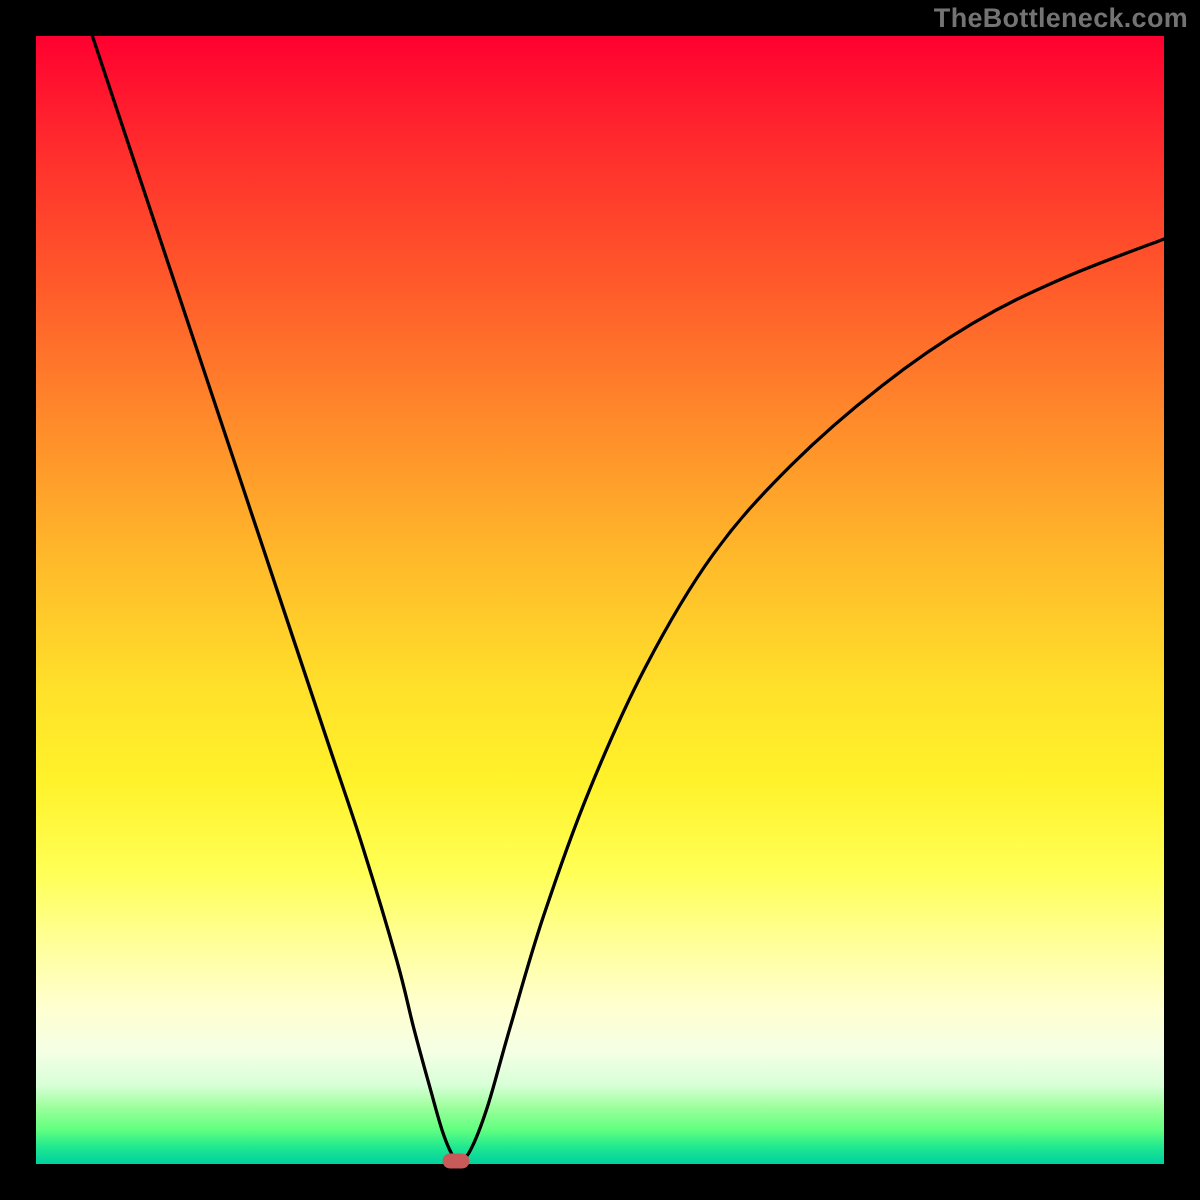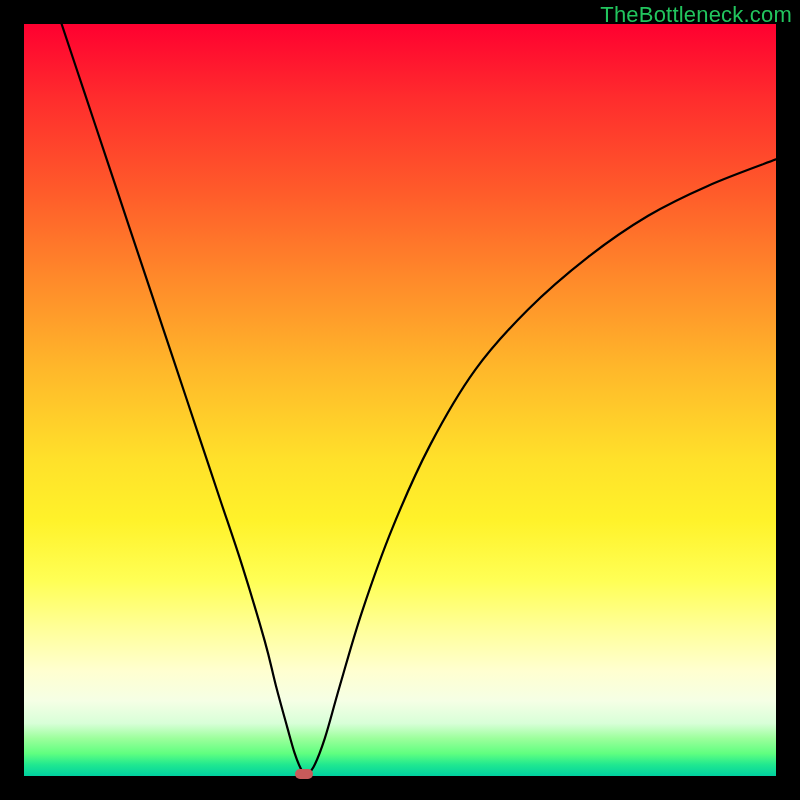--- a/index.html
+++ b/index.html
@@ -38,23 +38,23 @@
       #9cff9c 95%,
       #60ff80 97%,
       #20e890 98.5%,
       #00d0a0 100%
     );
   }
   .watermark {
     position: absolute;
     top: 2px;
     right: 8px;
-    font-size: 22px;
-    font-weight: 400;
-    color: #22c55e;
+    font-size: 18px;
+    font-weight: 700;
+    color: #737373;
     letter-spacing: 0.2px;
   }
   svg.curve {
     position: absolute;
     left: 0;
     top: 0;
     width: 752px;
     height: 752px;
   }
   .marker {

